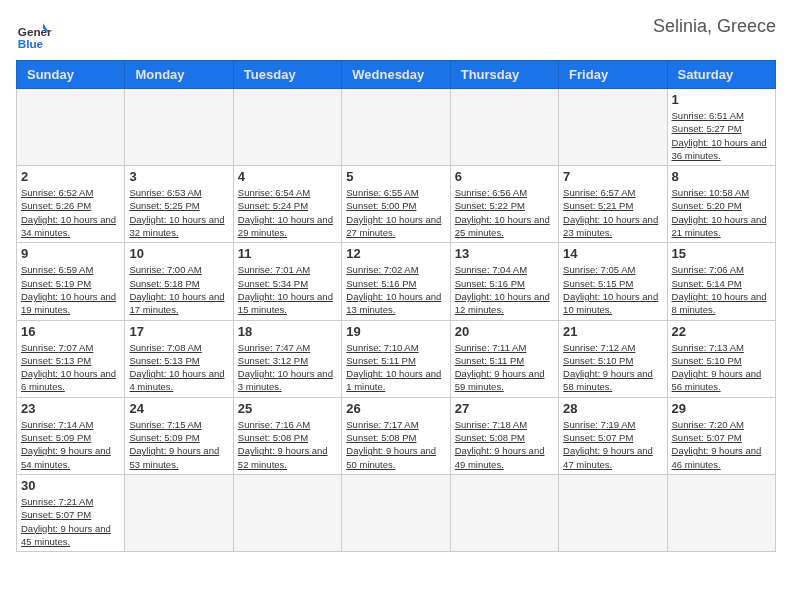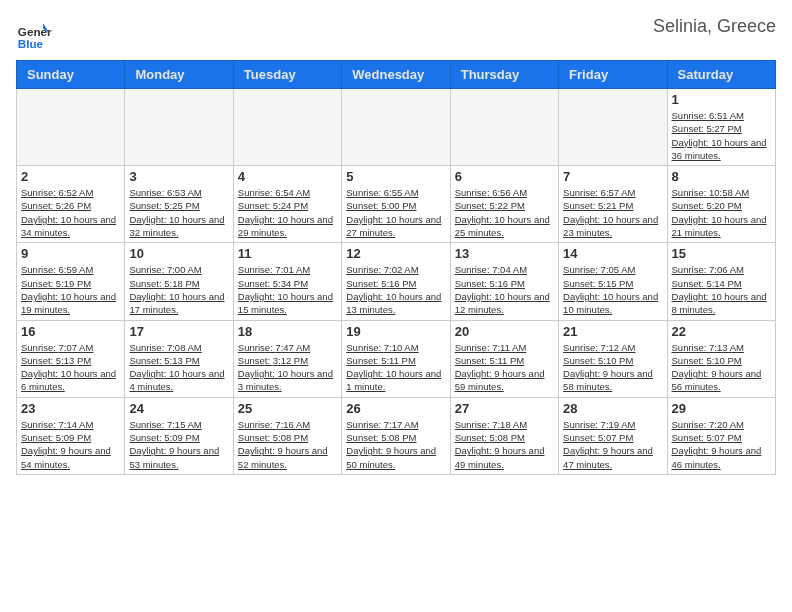--- a/index.html
+++ b/index.html
@@ -246,14 +246,26 @@
       <td>
         <span class="day-number">28</span>
         <div class="day-info">Sunrise: <span>7:19 AM</span><br>Sunset: <span>5:07 PM</span><br>Daylight: <span>9 hours and 47 minutes.</span></div>
       </td>
       <td>
         <span class="day-number">29</span>
         <div class="day-info">Sunrise: <span>7:20 AM</span><br>Sunset: <span>5:07 PM</span><br>Daylight: <span>9 hours and 46 minutes.</span></div>
       </td>
     </tr>
 
+    <tr class="last-row">
+      <td class="has-data">
+        <span class="day-number">30</span>
+        <div class="day-info">Sunrise: <span>7:21 AM</span><br>Sunset: <span>5:07 PM</span><br>Daylight: <span>9 hours and 45 minutes.</span></div>
+      </td>
+      <td></td>
+      <td></td>
+      <td></td>
+      <td></td>
+      <td></td>
+      <td></td>
+    </tr>
   </tbody>
 </table>
 
 </body></html>

